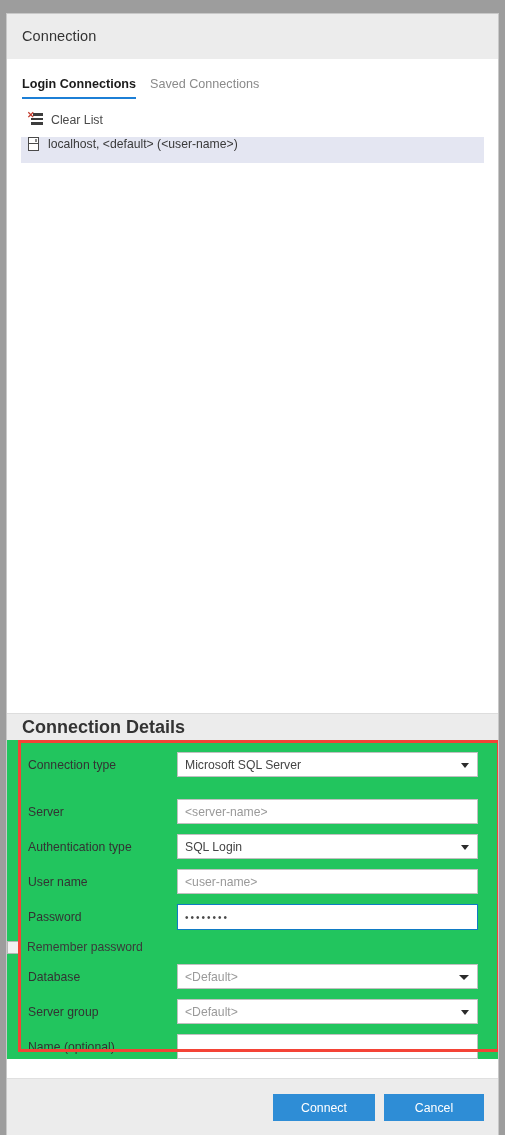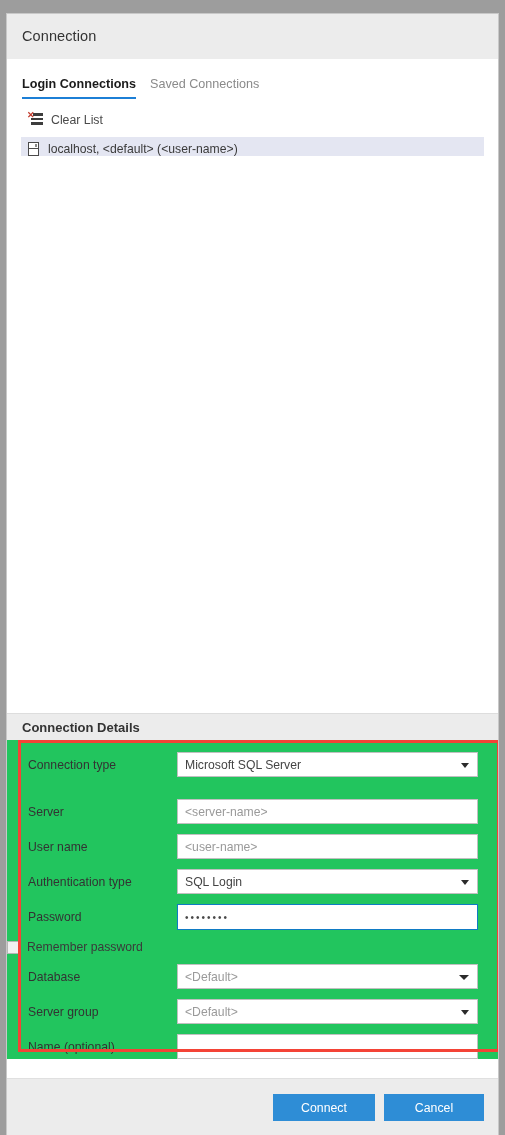--- a/index.html
+++ b/index.html
@@ -97,22 +97,22 @@
     line-height: 6px;
     font-weight: bold;
     background: none;
   }
   .clear-label {
     font-size: 12.3px;
     color: #4a4a4a;
   }
   .conn-row {
     display: flex;
-    align-items: flex-end;
-    height: 19px;
+    align-items: flex-start;
+    height: 26px;
     margin-top: 6px;
     margin-left: 14px;
     margin-right: 14px;
     padding-left: 7px;
     background: #e4e6f2;
     cursor: pointer;
   }
   .server-icon {
     width: 11px; height: 14px;
     border: 1.4px solid #4a4a4a;
@@ -143,21 +143,21 @@
   
   .details-header {
     background: #ececec;
     height: 27px;
     display: flex;
     align-items: center;
     padding-left: 15px;
     border-top: 1px solid #dddddd;
   }
   .details-header span {
-    font-size: 13px;
+    font-size: 18px;
     font-weight: bold;
     color: #333333;
   }
   .form-wrap {
     position: relative;
     background: #22c55e;
     padding: 12px 0 0 0;
   }
   .red-box {
     position: absolute;
@@ -325,35 +325,35 @@
       </div>
 
       <div class="frow">
         <div class="flabel">Server</div>
         <div class="fctl">
           <span class="val ph">&lt;server-name&gt;</span>
         </div>
       </div>
 
       <div class="frow">
-        <div class="flabel">User name</div>
-        <div class="fctl">
-          <span class="val ph">&lt;user-name&gt;</span>
-        </div>
-      </div>
-
-      <div class="frow">
         <div class="flabel">Authentication type</div>
         <div class="fctl select">
           <span class="val">SQL Login</span>
           <span class="caret"></span>
         </div>
       </div>
 
       <div class="frow">
+        <div class="flabel">User name</div>
+        <div class="fctl">
+          <span class="val ph">&lt;user-name&gt;</span>
+        </div>
+      </div>
+
+      <div class="frow">
         <div class="flabel">Password</div>
         <div class="fctl focused">
           <span class="val dots">••••••••</span>
         </div>
       </div>
 
       <div class="check-row">
         <span class="cbox"></span>
         <span class="check-label">Remember password</span>
       </div>

